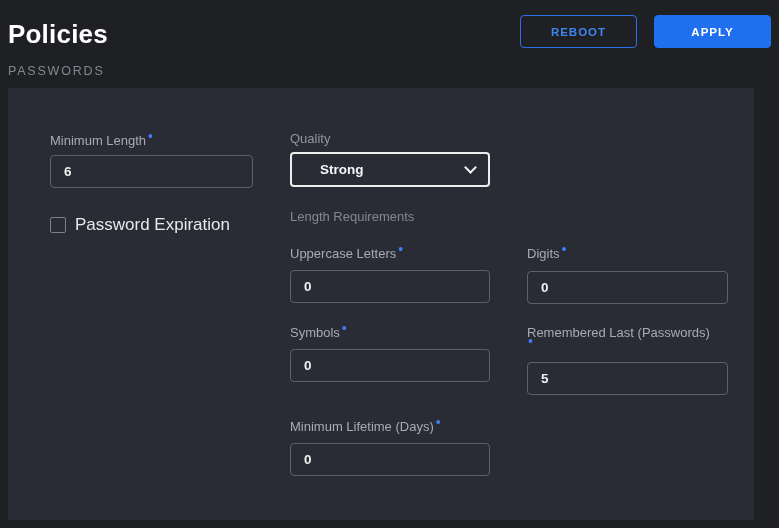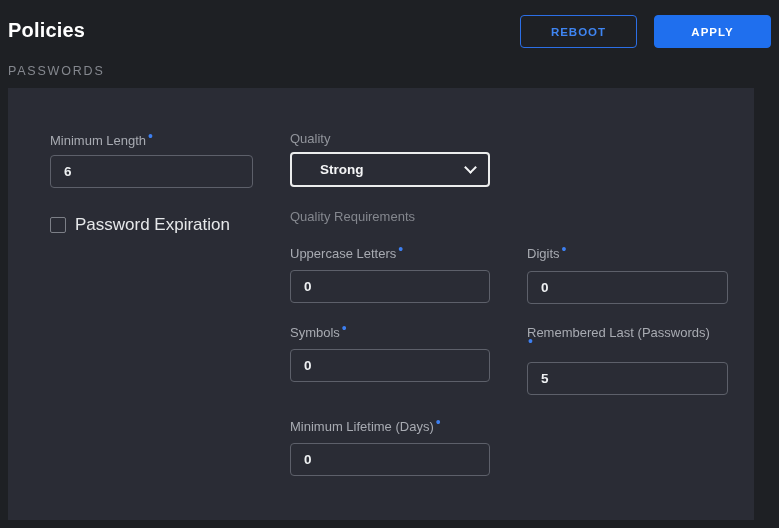--- a/index.html
+++ b/index.html
@@ -8,21 +8,21 @@
     background: #1e2024;
     font-family: "Liberation Sans", sans-serif;
     position: relative;
     overflow: hidden;
   }
   .screen { position: absolute; inset: 0; }
 
   
   .page-title {
     position: absolute; left: 8px; top: 19px;
-    color: #ffffff; font-size: 20px; font-weight: 700; letter-spacing: .2px;
+    color: #ffffff; font-size: 26px; font-weight: 700; letter-spacing: .2px;
   }
   .btn {
     position: absolute; top: 15px; height: 33px; width: 117px;
     display: flex; align-items: center; justify-content: center;
     font-size: 11.5px; font-weight: 700; letter-spacing: 1px;
     border-radius: 4px; cursor: pointer; user-select: none; margin-left: 12px;
   }
   .btn-reboot {
     right: 142px;
     background: transparent;
@@ -142,21 +142,21 @@
       <div class="checkbox"></div>
       <div class="checkbox-label">Password Expiration</div>
     </div>
 
     <div class="field-label dim lbl-quality">Quality</div>
     <div class="select sel-quality">
       <span>Strong</span>
       <span class="chev"></span>
     </div>
 
-    <div class="field-label group-title lbl-strongreq">Quality Requirements</div>
+    <div class="field-label group-title lbl-strongreq">Length Requirements</div>
 
     <div class="field-label lbl-upper">
       <span>Uppercase Letters</span><span class="req">•</span>
     </div>
     <input class="tf in-upper" type="text" value="0" style="">
 
     <div class="field-label lbl-symbols">
       <span>Symbols</span><span class="req">•</span>
     </div>
     <input class="tf in-symbols" type="text" value="0" style="">

